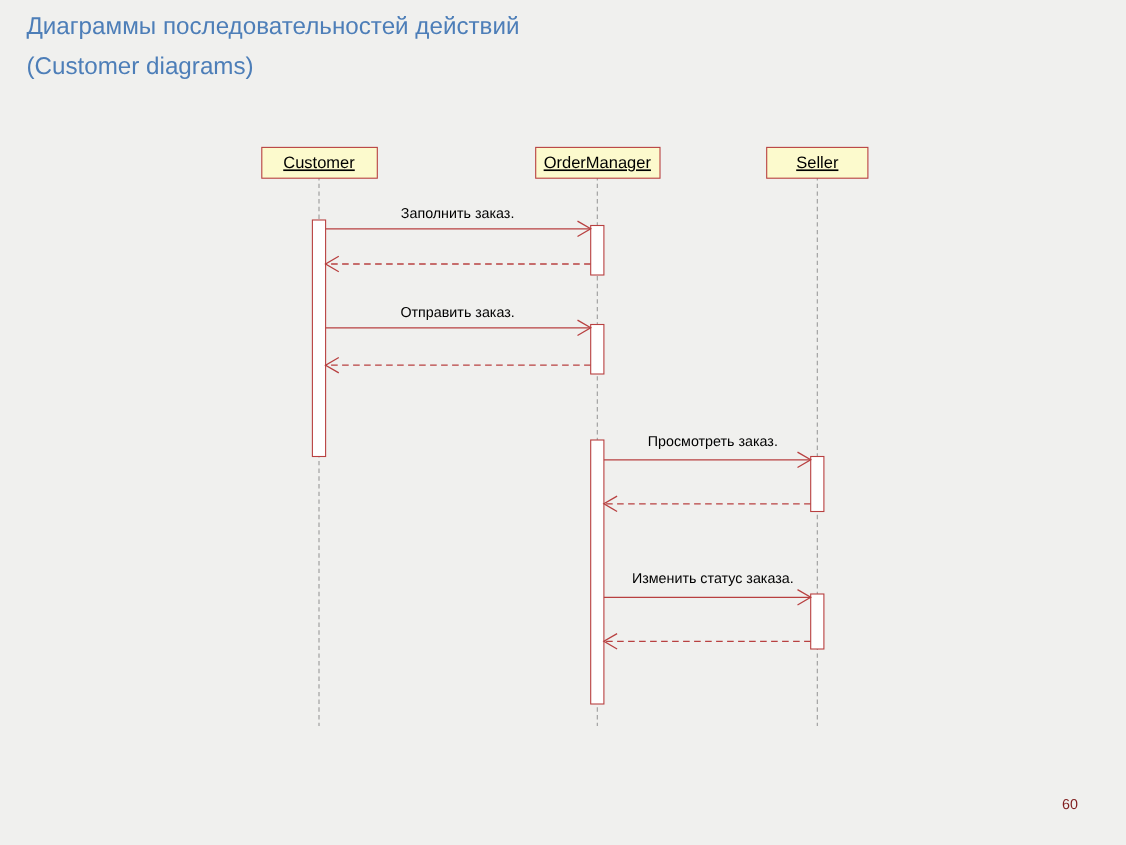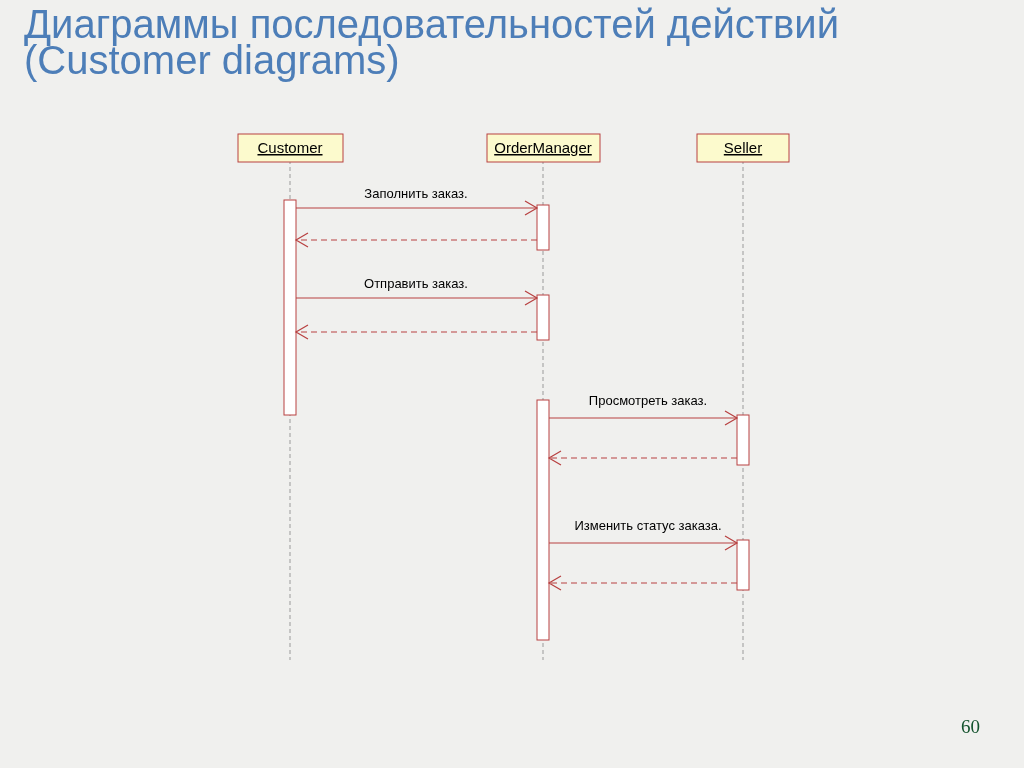--- a/index.html
+++ b/index.html
@@ -1,27 +1,27 @@
 <!DOCTYPE html>
 <html><head>
 <meta charset="utf-8">
 <style>
   html,body{margin:0;padding:0;width:1024px;height:768px;background:#f0f0ee;font-family:Arial,Helvetica,sans-serif;}
   .slide{position:relative;width:1024px;height:768px;background:#f0f0ee;}
-  .title{position:absolute;left:24px;top:6px;right:24px;color:#4d7eb8;font-size:40px;line-height:36px;font-weight:400;}
+  .title{position:absolute;left:24px;top:6px;right:24px;color:#4d7eb8;font-size:22px;line-height:36px;font-weight:400;}
   svg{position:absolute;left:0;top:0;}
   .participant-box{fill:#fcfacd;stroke:#b84040;stroke-width:1;}
   .participant-label{font-size:15px;font-family:Arial,Helvetica,sans-serif;text-decoration:underline;fill:#000;}
   .lifeline{stroke:#9a9a9a;stroke-width:1;stroke-dasharray:4 3;}
   .activation{fill:#ffffff;stroke:#b84040;stroke-width:1;}
   .msg-line{stroke:#b84040;stroke-width:1.2;fill:none;}
   .return-line{stroke:#b84040;stroke-width:1.2;fill:none;stroke-dasharray:6 4;}
   .arrowhead{fill:none;stroke:#b84040;stroke-width:1.2;}
   .msg-label{font-size:13px;font-family:Arial,Helvetica,sans-serif;fill:#000;}
-  .page-number{position:absolute;right:44px;bottom:30px;color:#14532d;font-size:19px;font-family:Liberation Serif, serif;}
+  .page-number{position:absolute;right:44px;bottom:30px;color:#7f1d1d;font-size:13px;}
 </style>
 </head>
 <body>
 
 <div class="slide">
   <div class="title">
     <span>Диаграммы последовательностей действий</span><br>
     <span>(Customer diagrams)</span>
   </div>
 

